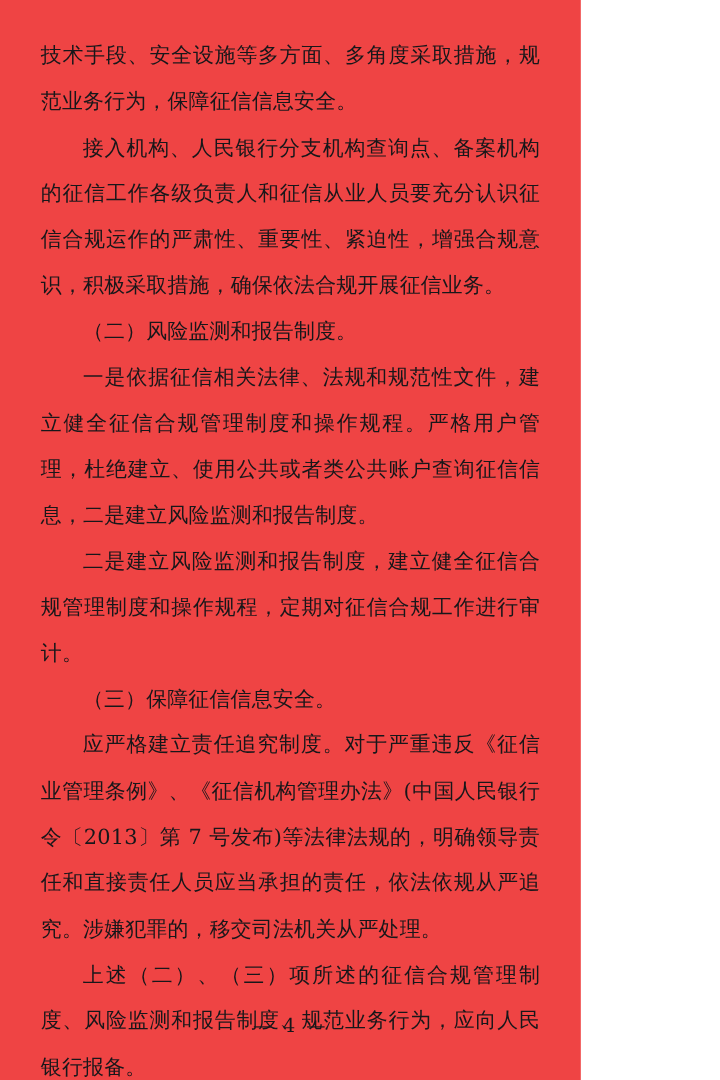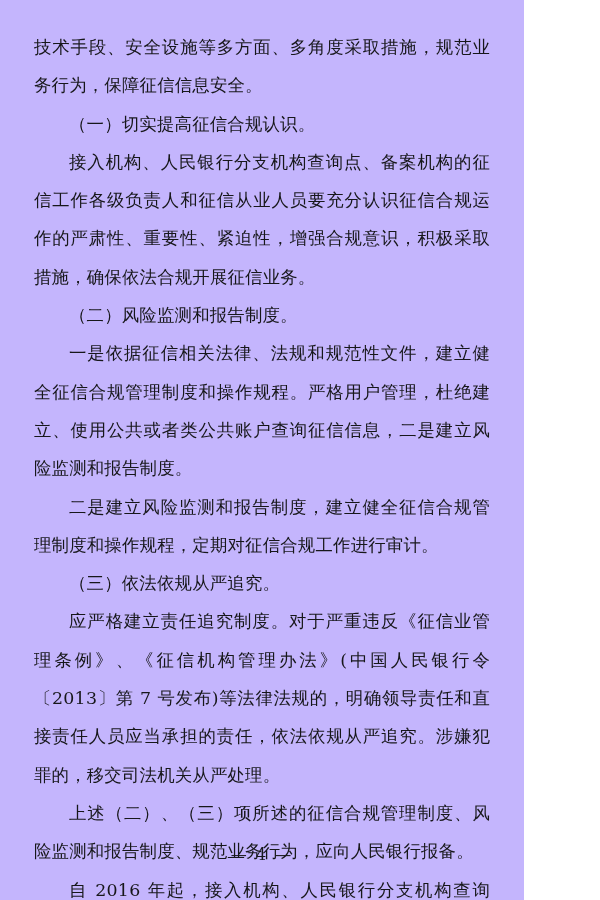--- a/index.html
+++ b/index.html
@@ -9,25 +9,25 @@
   }
   body {
     width: 600px;
     height: 900px;
     overflow: hidden;
     font-family: "DejaVu Serif", "Liberation Serif", serif;
     color: #1d1d1d;
   }
   .page {
     position: relative;
-    width: 524px;
+    width: 484px;
     height: 900px;
     box-sizing: border-box;
     padding: 28px 34px 0 34px;
-    background: #c4b5fd;
+    background: #ef4444;
   }
   .body-text {
     font-size: 17.4px;
     line-height: 38.3px;
     text-align: justify;
     text-justify: inter-ideograph;
     letter-spacing: 0.2px;
     color: #17171a;
   }
   .para {
@@ -48,24 +48,23 @@
     color: #17171a;
     font-family: "DejaVu Serif", "Liberation Serif", serif;
   }
 </style>
 </head>
 <body>
 
 <div class="page">
   <div class="body-text">
     <p class="para">技术手段、安全设施等多方面、多角度采取措施，规范业务行为，保障征信信息安全。</p>
-    <p class="para indent">（一）切实提高征信合规认识。</p>
     <p class="para indent">接入机构、人民银行分支机构查询点、备案机构的征信工作各级负责人和征信从业人员要充分认识征信合规运作的严肃性、重要性、紧迫性，增强合规意识，积极采取措施，确保依法合规开展征信业务。</p>
     <p class="para indent">（二）风险监测和报告制度。</p>
     <p class="para indent">一是依据征信相关法律、法规和规范性文件，建立健全征信合规管理制度和操作规程。严格用户管理，杜绝建立、使用公共或者类公共账户查询征信信息，二是建立风险监测和报告制度。</p>
     <p class="para indent">二是建立风险监测和报告制度，建立健全征信合规管理制度和操作规程，定期对征信合规工作进行审计。</p>
-    <p class="para indent">（三）依法依规从严追究。</p>
+    <p class="para indent">（三）保障征信信息安全。</p>
     <p class="para indent">应严格建立责任追究制度。对于严重违反《征信业管理条例》、《征信机构管理办法》(中国人民银行令〔2013〕第 7 号发布)等法律法规的，明确领导责任和直接责任人员应当承担的责任，依法依规从严追究。涉嫌犯罪的，移交司法机关从严处理。</p>
     <p class="para indent">上述（二）、（三）项所述的征信合规管理制度、风险监测和报告制度、规范业务行为，应向人民银行报备。</p>
     <p class="para indent">自 2016 年起，接入机构、人民银行分支机构查询点、备案</p>
   </div>
   <div class="page-number">— 4 —</div>
 </div>
 
 </body></html>

